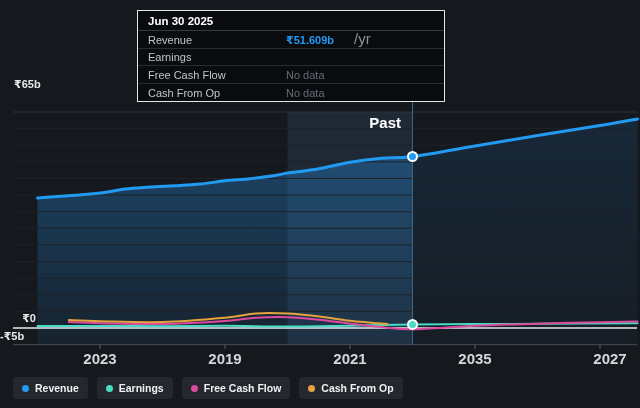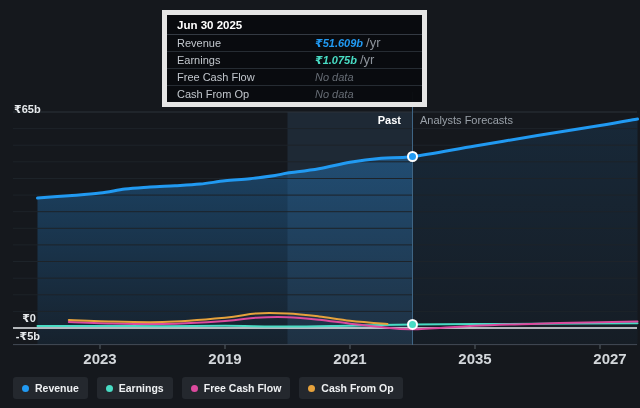--- a/index.html
+++ b/index.html
@@ -2,41 +2,41 @@
 <html><head>
 <meta charset="utf-8">
 <style>
   html,body{margin:0;padding:0;background:#15181d;}
   .stage{position:relative;width:640px;height:408px;background:#15181d;overflow:hidden;
          font-family:"Liberation Sans","DejaVu Sans",sans-serif;}
   #chart-svg{position:absolute;left:0;top:0;z-index:1;}
 
   
   .ylab{position:absolute;z-index:2;font-size:11px;font-weight:700;color:#e6e9ec;}
-  .y65{left:14px;top:103px;}
+  .y65{left:14px;top:78px;}
   .y0{left:0;top:312px;width:36px;text-align:right;}
-  .yneg{left:0;top:330px;width:40px;text-align:right;}
+  .yneg{left:0;top:330px;width:40px;text-align:left;}
   .xlab{position:absolute;top:350px;z-index:2;width:44px;text-align:center;
         font-size:15px;font-weight:700;color:#d3d7db;}
   .pastlab{position:absolute;left:0;top:114px;width:401px;text-align:right;z-index:2;
-           font-size:11px;font-weight:700;color:#ffffff;}
+           font-size:15px;font-weight:700;color:#ffffff;}
   .fclab{position:absolute;left:420px;top:114px;z-index:2;font-size:11px;color:#9aa1a9;}
 
   
-  .tooltip{position:absolute;left:162px;top:10px;width:265px;z-index:5;box-sizing:border-box;
-           background:rgba(9,11,14,0.97);border:5px solid #e5e5e5;}
+  .tooltip{position:absolute;left:137px;top:10px;width:308px;z-index:5;box-sizing:border-box;
+           background:rgba(9,11,14,0.97);border:1px solid #e5e5e5;}
   .tt-header{padding:4px 10px 3px;font-size:11.5px;font-weight:700;color:#ffffff;
              border-bottom:1px solid #343a43;}
   .tt-row{display:flex;align-items:baseline;padding:1px 10px;border-bottom:1px solid #262c33;
           font-size:11px;line-height:14px;}
   .tt-row:last-child{border-bottom:none;}
   .tt-label{width:138px;color:#c2c7cd;}
   .tt-value{flex:1;white-space:nowrap;}
-  .v{font-weight:700;font-style:italic;}
-  .sfx{color:#8d939b;margin-left:3px;font-size:13px;}
+  .v{font-weight:700;}
+  .sfx{color:#8d939b;margin-left:20px;font-size:15px;}
 
   
   .legend{position:absolute;left:13px;top:377px;z-index:2;display:flex;gap:9px;}
   .pill{display:inline-flex;align-items:center;gap:6px;background:#24282e;border:none;
         border-radius:3px;padding:5px 9px;cursor:pointer;
         font-family:"Liberation Sans","DejaVu Sans",sans-serif;
         font-size:10.5px;font-weight:700;color:#eef0f2;}
   .dot{width:7px;height:7px;border-radius:50%;flex:0 0 auto;}
 </style>
 </head>
@@ -85,37 +85,35 @@
       <path d="M68.8,320.0C74.0,320.2,84.4,320.9,100.0,321.2C115.6,321.5,141.7,322.6,162.5,322.0C183.3,321.4,209.4,319.1,225.0,317.7C240.6,316.3,245.8,314.1,256.3,313.4C266.7,312.7,277.1,313.0,287.5,313.5C297.9,314.0,308.3,315.2,318.8,316.4C329.2,317.6,338.5,319.4,350.0,320.7C361.5,322.0,381.2,323.5,387.5,324.0" fill="none" stroke="#e6a23c" stroke-width="2" stroke-linecap="round" stroke-linejoin="round"></path>
       <circle cx="412.5" cy="156.5" r="4.5" fill="#219af2" stroke="#ffffff" stroke-width="2"></circle>
       <circle cx="412.5" cy="324.4" r="4.5" fill="#48dcc4" stroke="#ffffff" stroke-width="2"></circle>
     </svg>
 
   <div class="ylab y65">₹65b</div>
   <div class="ylab y0">₹0</div>
   <div class="ylab yneg">-₹5b</div>
 
   <div class="pastlab">Past</div>
-  <div class="fclab">Analysts Forecasts</div>
 
   <div class="xlab" style="left:78px">2023</div>
   <div class="xlab" style="left:203px">2019</div>
   <div class="xlab" style="left:328px">2021</div>
   <div class="xlab" style="left:453px">2035</div>
   <div class="xlab" style="left:588px">2027</div>
 
   <div class="tooltip">
     <div class="tt-header">Jun 30 2025</div>
     <div class="tt-row">
       <span class="tt-label">Revenue</span>
       <span class="tt-value"><span class="v" style="color: rgb(33, 154, 242);">₹51.609b</span><span class="sfx">/yr</span></span>
     </div>
     <div class="tt-row">
       <span class="tt-label">Earnings</span>
-      <span class="tt-value"><span class="v" style="color: rgb(72, 220, 196);">₹1.075b</span><span class="sfx">/yr</span></span>
     </div>
     <div class="tt-row">
       <span class="tt-label">Free Cash Flow</span>
       <span class="tt-value"><span class="v" style="color: rgb(103, 109, 117); font-weight: 400;">No data</span><span class="sfx"></span></span>
     </div>
     <div class="tt-row">
       <span class="tt-label">Cash From Op</span>
       <span class="tt-value"><span class="v" style="color: rgb(103, 109, 117); font-weight: 400;">No data</span><span class="sfx"></span></span>
     </div>
   </div>

